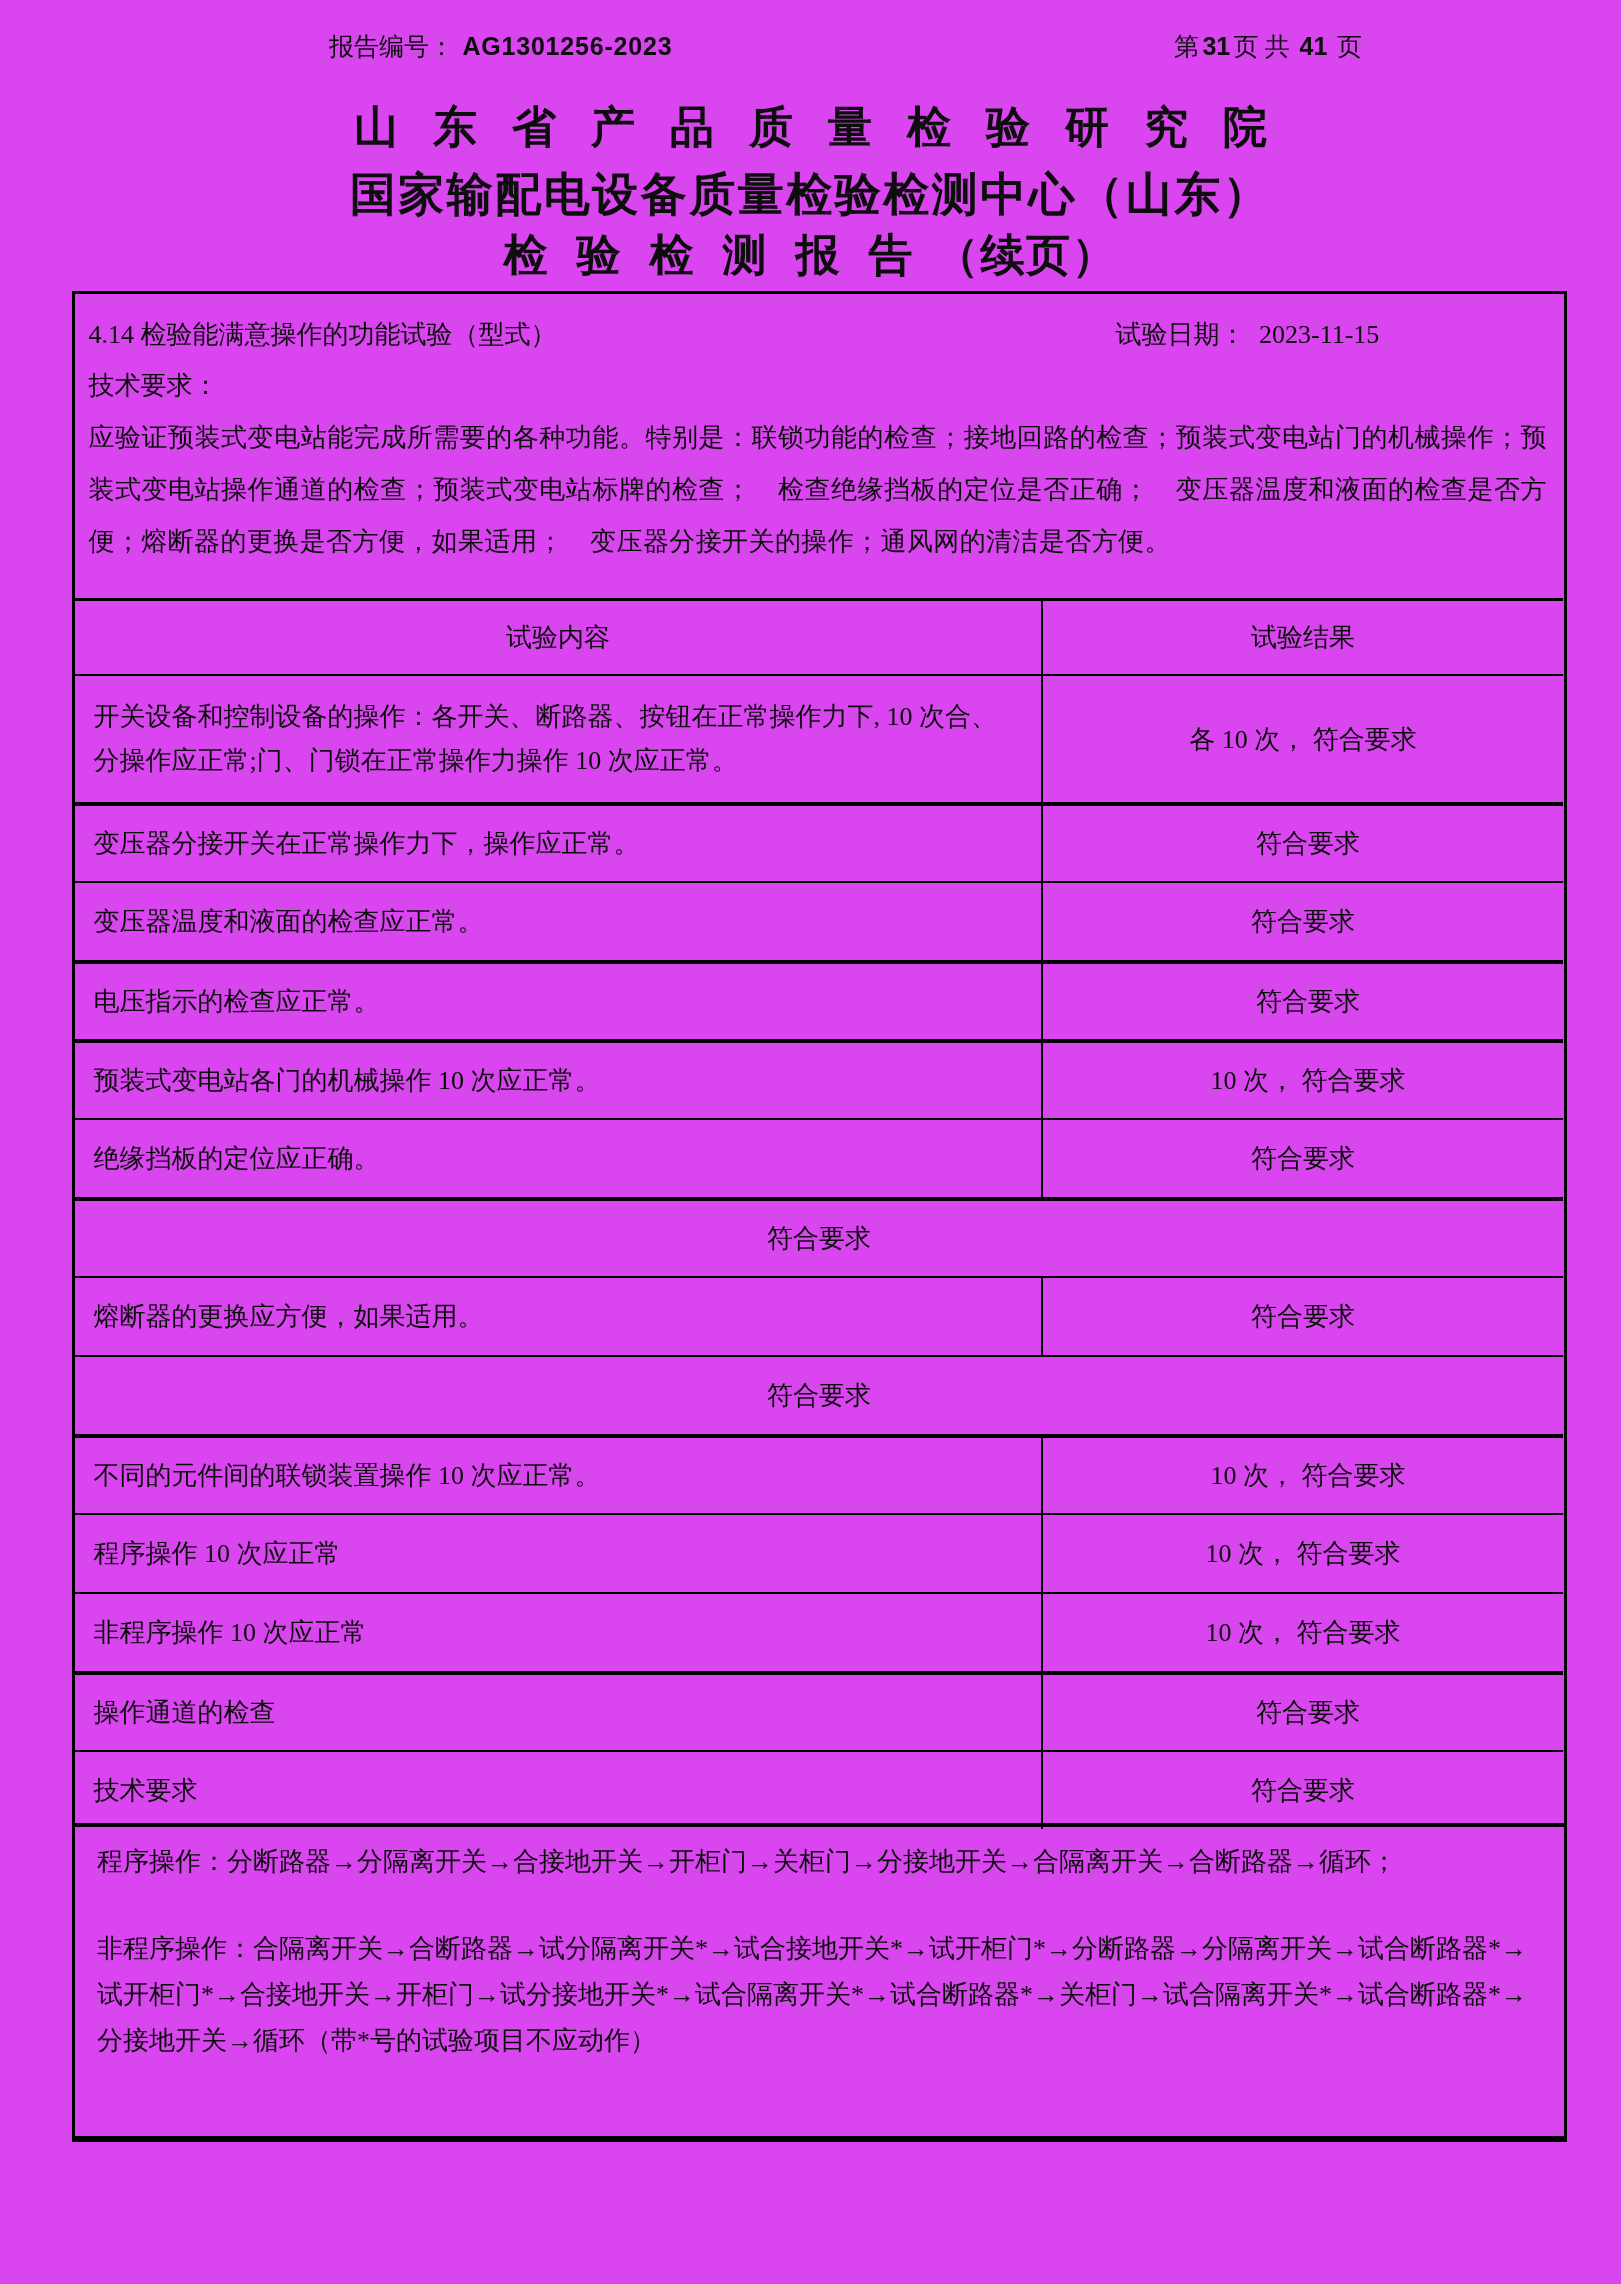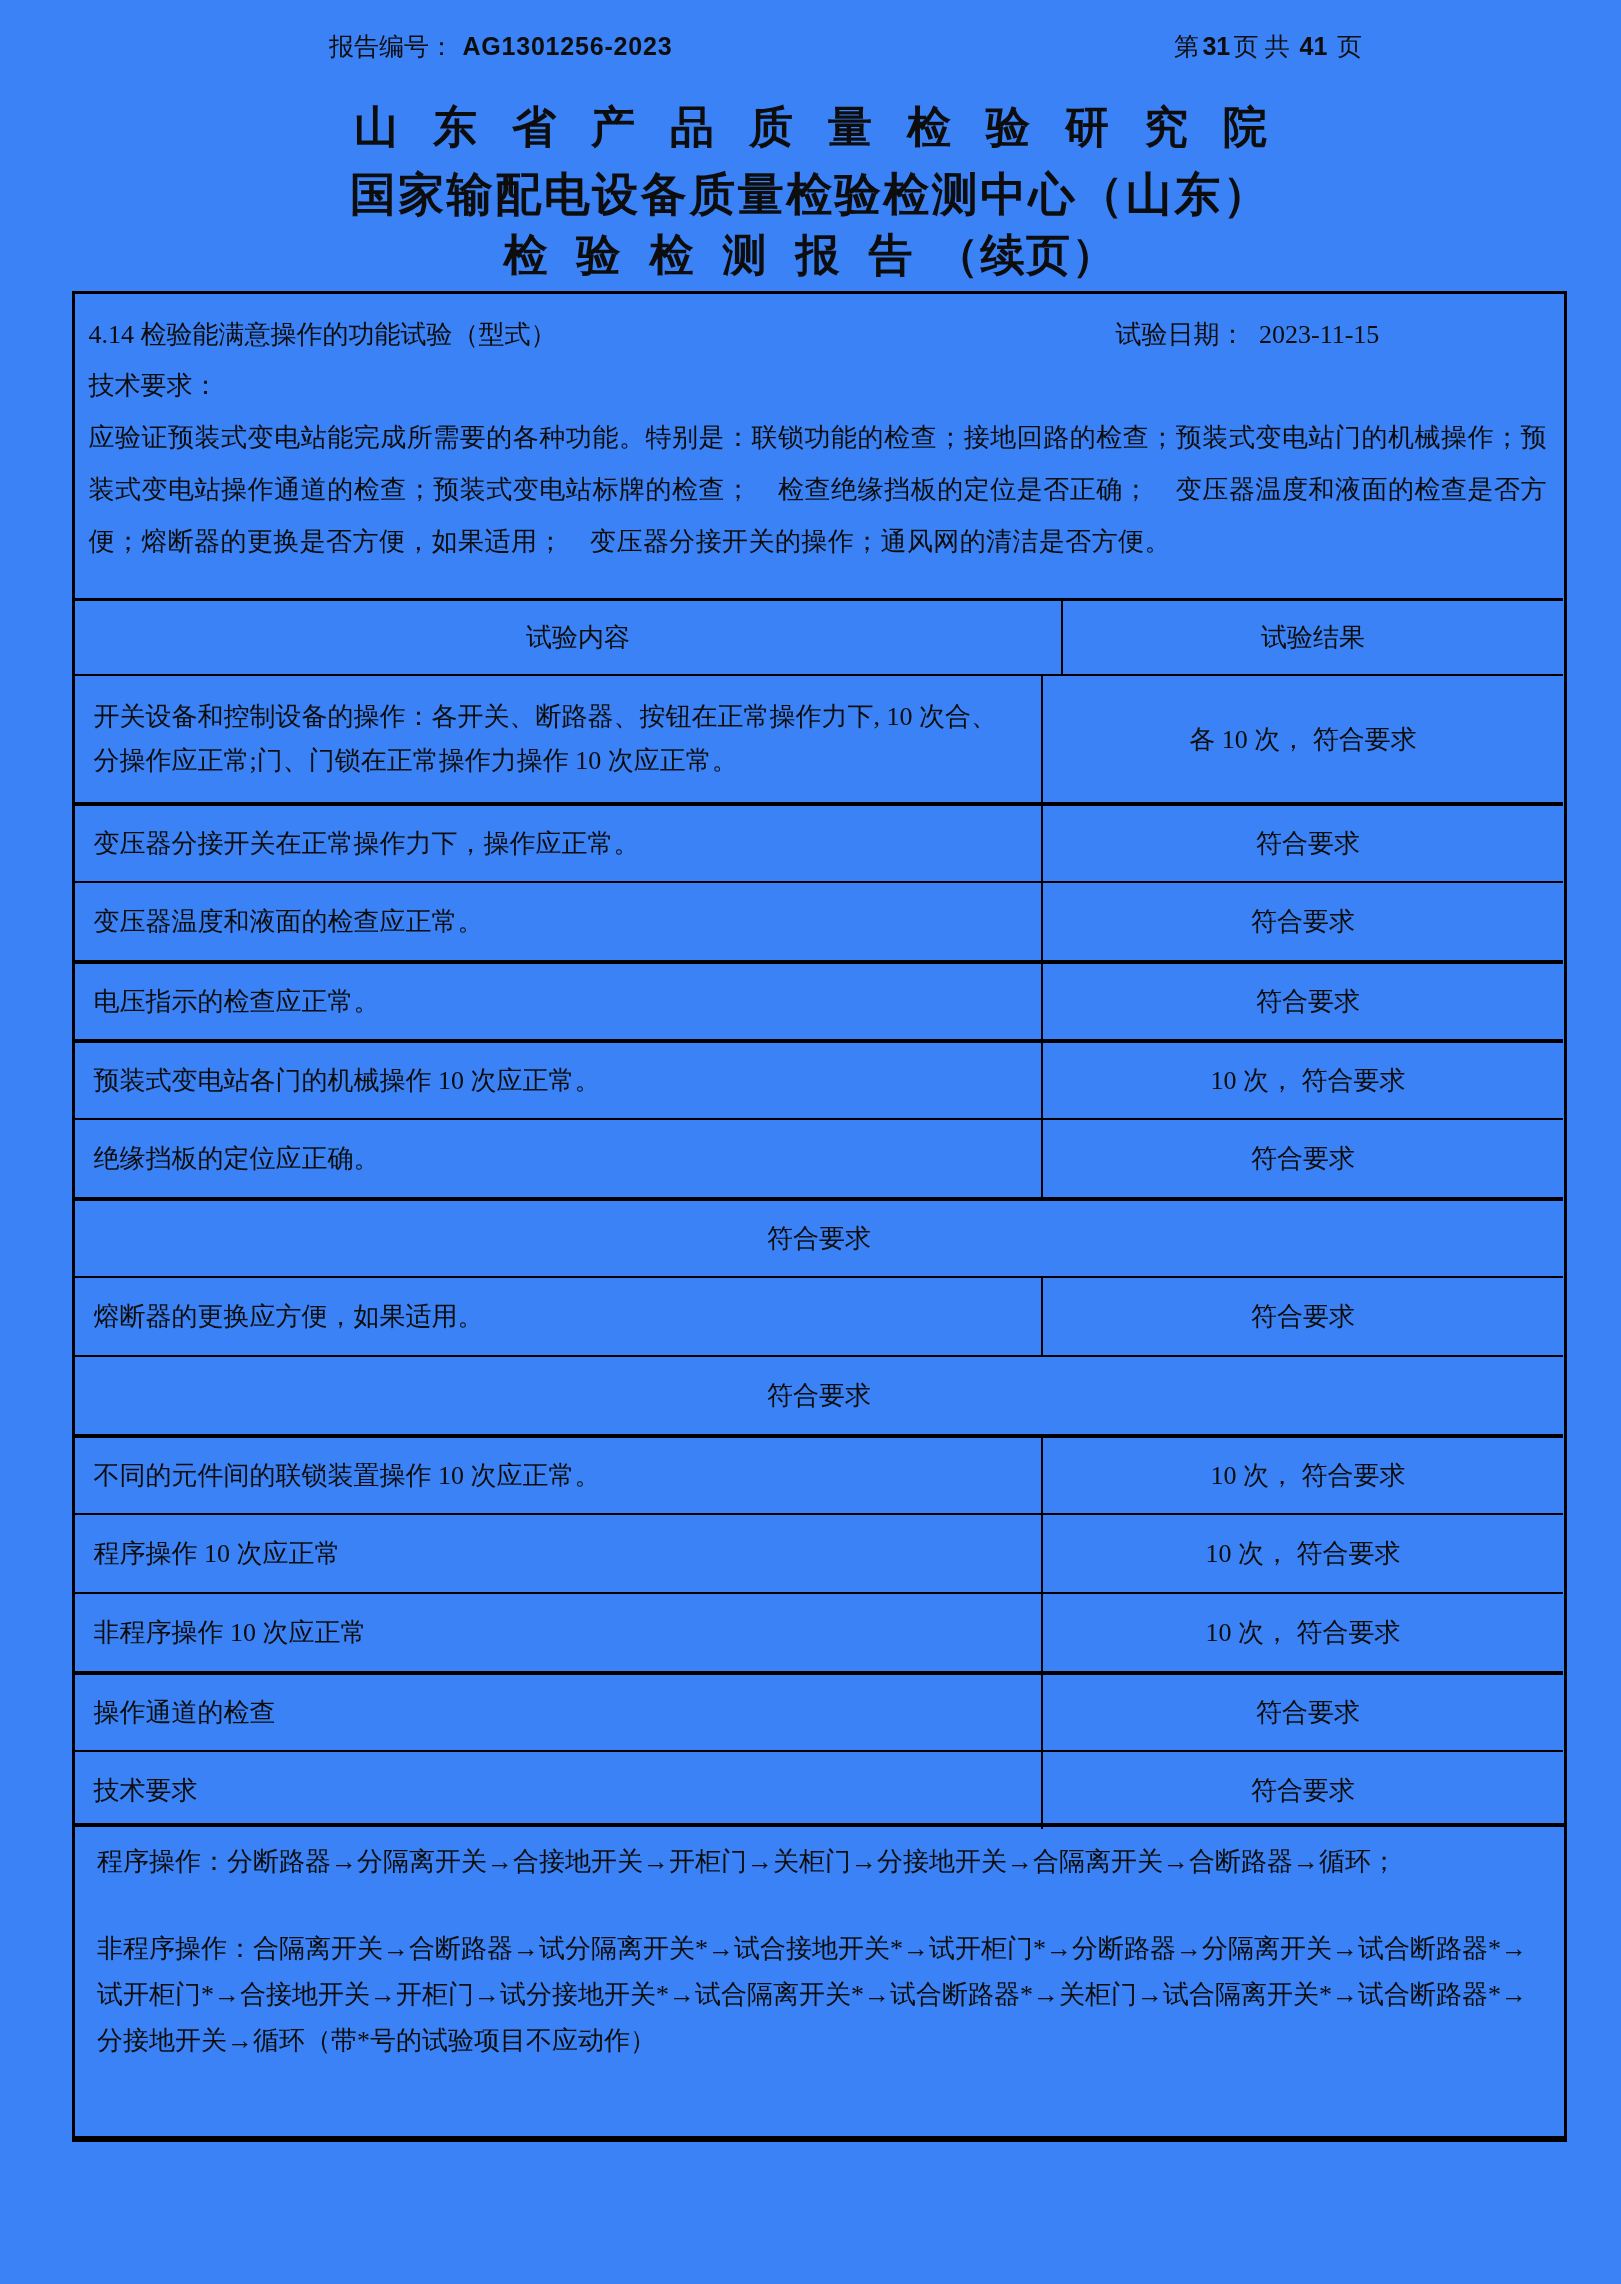--- a/index.html
+++ b/index.html
@@ -1,19 +1,19 @@
 <!DOCTYPE html>
 <html lang="zh" style="font-size:13.5px"><head>
 <meta charset="utf-8">
 <style>
   html,body{margin:0;padding:0;background:#ffffff;}
   .page{
     position:relative;
     width:1621px;height:2284px;
-    background:#3b82f6;
+    background:#d946ef;
     color:#0d0d0d;
     font-family:"Liberation Serif","DejaVu Serif",serif;
     overflow:hidden;
   }
   
   .hdr-meta{position:absolute;top:30px;left:0;width:100%;height:34px;font-size:25px;}
   .hdr-left{position:absolute;left:329px;top:0;white-space:nowrap;}
   .hdr-left .report-no{
     font-family:"Liberation Sans","DejaVu Sans",sans-serif;
     font-weight:600;margin-left:8.4px;letter-spacing:0.8px;
@@ -55,21 +55,21 @@
   .tech-label{margin-top:13.5px;height:37px;line-height:37px;}
   .tech-para{
     margin-top:8.4px;line-height:52px;text-align:justify;
     letter-spacing:0.4px;
   }
   
   .test-table{position:absolute;left:0;top:304px;width:1488px;}
   .t-row{display:flex;width:100%;border-top:2.5px solid #000;box-sizing:border-box;}
   .t-row.bt4{border-top-width:3.4px;}
   .t-row.bt5{border-top-width:4.2px;gap:10px;}
-  .t-row.hdr{height:76px;padding-left:20px;}
+  .t-row.hdr{height:76px;}
   .t-row.tall{height:128px;}
   .t-row.std{height:79px;}
   .c-left{
     width:968px;flex:0 0 968px;border-right:2.5px solid #000;box-sizing:border-box;
     display:flex;align-items:center;
     padding:0 29px 0 18.6px;
     font-size:26px;line-height:44px;
   }
   .c-right{
     flex:1;display:flex;align-items:center;justify-content:center;

